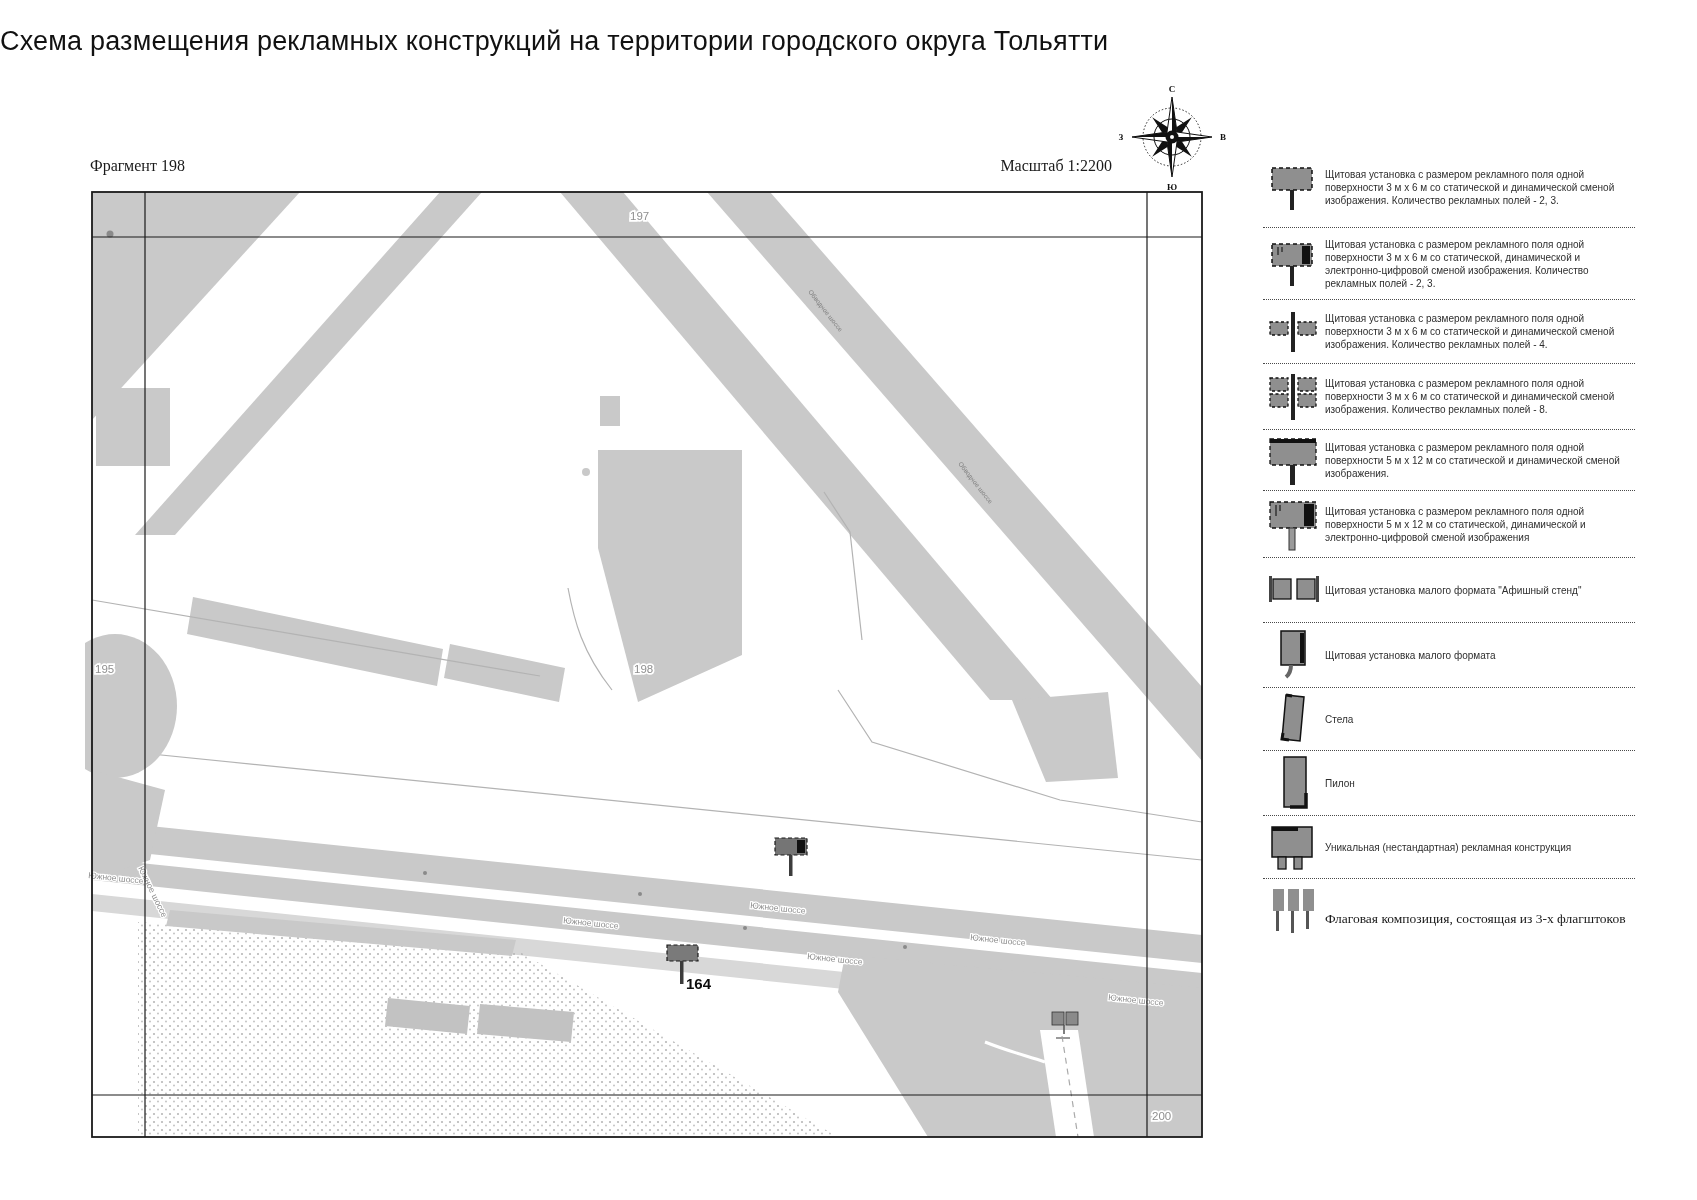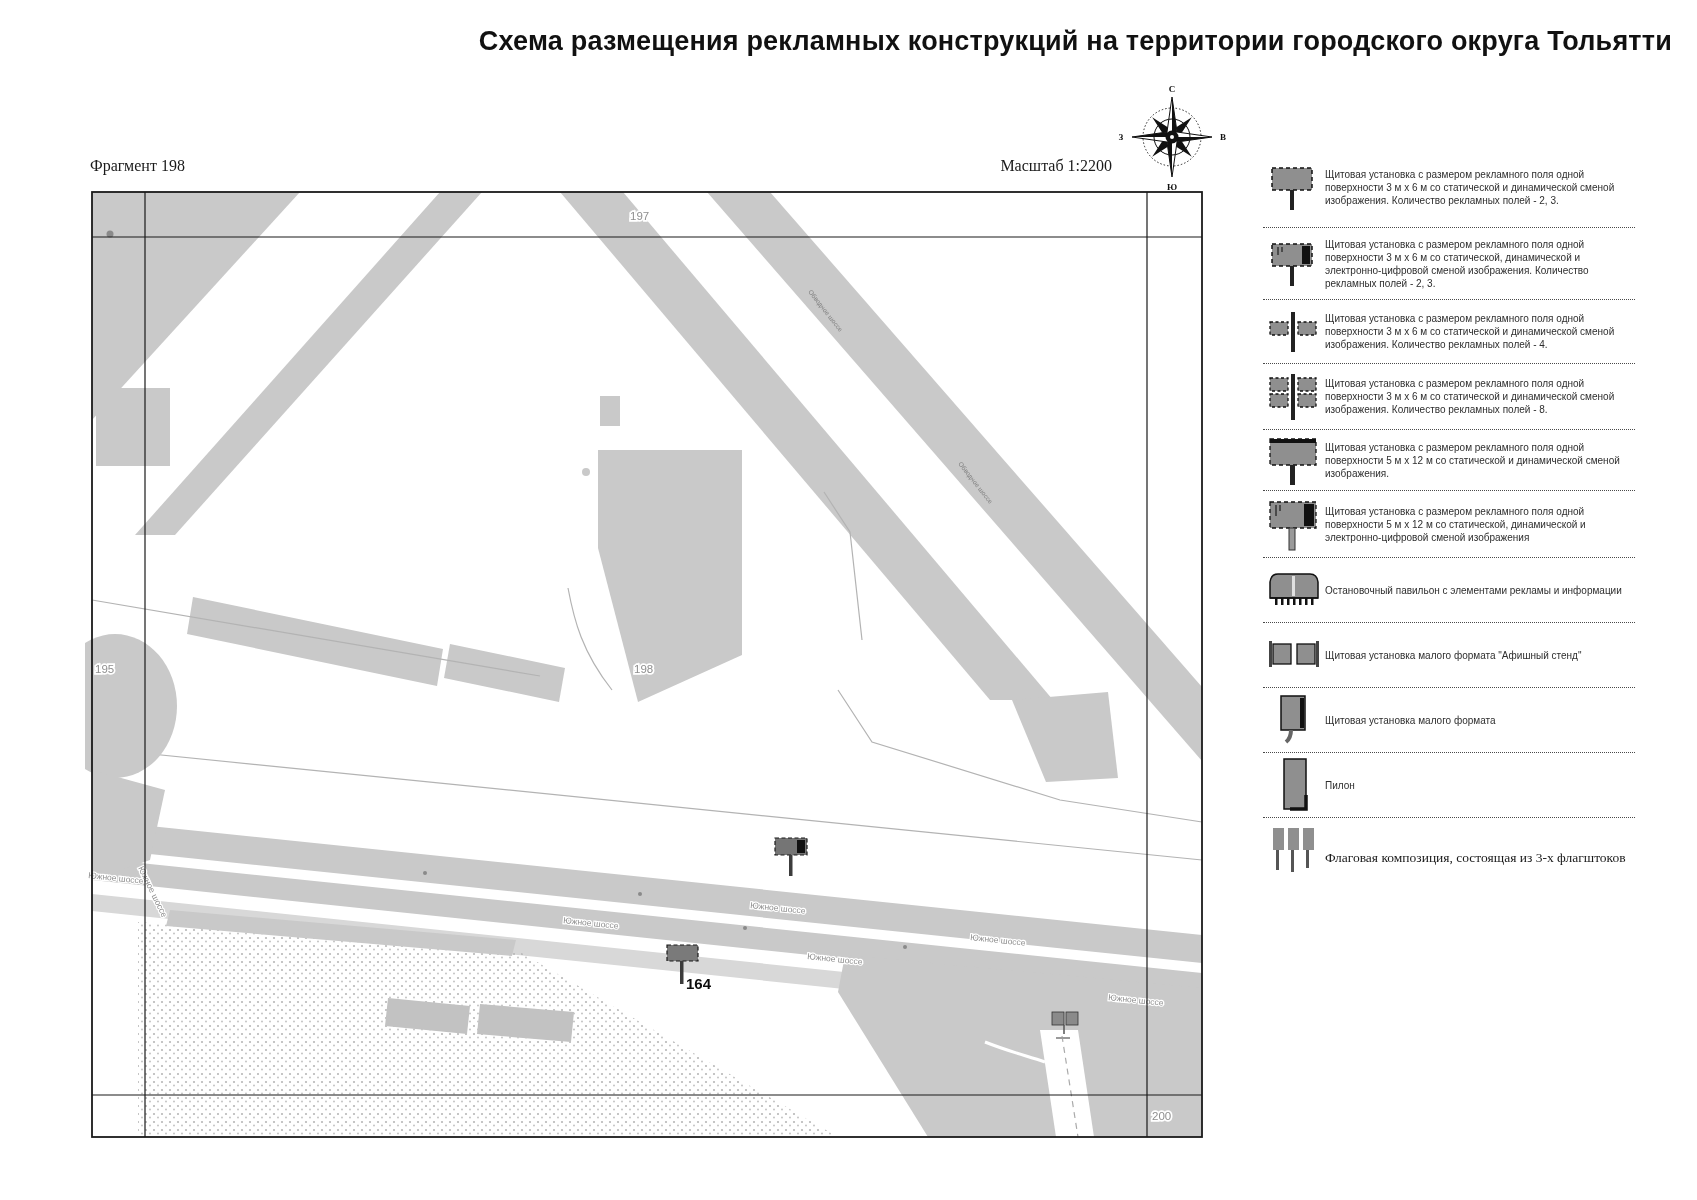--- a/index.html
+++ b/index.html
@@ -1,22 +1,22 @@
 <!DOCTYPE html>
 <html><head>
 <meta charset="utf-8">
 <style>
   html,body{margin:0;padding:0;}
   body{
     width:1697px;height:1200px;position:relative;background:#ffffff;
     font-family:"Liberation Sans",sans-serif;overflow:hidden;
   }
   .title{
-    position:absolute;left:0;top:26px;width:1672px;text-align:right;
-    font-size:27px;font-weight:bold;color:#111;letter-spacing:0.2px;
+    position:absolute;left:0;top:26px;width:1672px;text-align:left;
+    font-size:27px;font-weight:normal;color:#111;letter-spacing:0.2px;
   }
   .serif-label{
     position:absolute;font-family:"Liberation Serif",serif;font-size:16px;color:#1a1a1a;
   }
   #fragment-label{left:90px;top:157px;}
   #scale-label{left:950px;top:157px;width:162px;text-align:right;}
   #compass{position:absolute;left:1117px;top:82px;}
   #map-svg{position:absolute;left:85px;top:185px;}
   
   .legend{
@@ -238,39 +238,20 @@
         <rect x="36" y="8" width="10" height="22" fill="#111"></rect>
         <line x1="8" y1="9" x2="8" y2="20" stroke="#333" stroke-width="1.5"></line>
         <line x1="12" y1="9" x2="12" y2="15" stroke="#333" stroke-width="1.5"></line>
         <rect x="21" y="32" width="6" height="22" fill="#9a9a9a" stroke="#333" stroke-width="1"></rect>
       </svg>
     </div>
     <div class="ltext">Щитовая установка с размером рекламного поля одной поверхности 5 м х 12 м со статической, динамической и электронно-цифровой сменой изображения</div>
   </div>
 
 
-  <div class="lrow" style="height:65px">
-    <div class="licon">
-      <svg width="54" height="40" viewBox="0 0 54 40">
-        <path d="M3,12 Q4,4 11,4 L43,4 Q50,4 51,12 L51,28 L3,28 Z" fill="#8f8f8f" stroke="#111" stroke-width="1.5"></path>
-        <rect x="25" y="6" width="3" height="20" fill="#e0e0e0"></rect>
-        <g fill="#111">
-          <rect x="8" y="28" width="2.5" height="7"></rect>
-            <rect x="14" y="28" width="2.5" height="7"></rect>
-          <rect x="20" y="28" width="2.5" height="7"></rect>
-            <rect x="26" y="28" width="2.5" height="7"></rect>
-          <rect x="32" y="28" width="2.5" height="7"></rect>
-            <rect x="38" y="28" width="2.5" height="7"></rect>
-          <rect x="44" y="28" width="2.5" height="7"></rect>
-        </g>
-        <line x1="3" y1="28" x2="51" y2="28" stroke="#111" stroke-width="1.5"></line>
-      </svg>
-    </div>
-    <div class="ltext">Остановочный павильон с элементами рекламы и информации</div>
-  </div>
 
   <div class="lrow" style="height:65px">
     <div class="licon">
       <svg width="54" height="38" viewBox="0 0 54 38">
         <rect x="2" y="5" width="3" height="26" fill="#444"></rect>
         <rect x="49" y="5" width="3" height="26" fill="#444"></rect>
         <rect x="6" y="8" width="18" height="20" fill="#8f8f8f" stroke="#111" stroke-width="1.3"></rect>
         <rect x="30" y="8" width="18" height="20" fill="#8f8f8f" stroke="#111" stroke-width="1.3"></rect>
       </svg>
     </div>
@@ -281,31 +262,52 @@
     <div class="licon">
       <svg width="46" height="52" viewBox="0 0 46 52">
         <rect x="10" y="2" width="24" height="34" fill="#8f8f8f" stroke="#111" stroke-width="1.5"></rect>
         <rect x="29" y="4" width="4" height="30" fill="#111"></rect>
         <path d="M20,36 q0,8 -5,12" stroke="#666" stroke-width="4" fill="none"></path>
       </svg>
     </div>
     <div class="ltext">Щитовая установка малого формата</div>
   </div>
 
+  <div class="lrow" style="height:63px">
+    <div class="licon">
+      <svg width="32" height="52" viewBox="0 0 32 52">
+        <polygon points="8,2 26,4 22,48 4,46" fill="#8f8f8f" stroke="#111" stroke-width="1.5"></polygon>
+        <path d="M8,2 L14,3" stroke="#111" stroke-width="3"></path>
+        <path d="M5,40 L4,46 L11,47" stroke="#111" stroke-width="3" fill="none"></path>
+      </svg>
+    </div>
+    <div class="ltext">Стела</div>
+  </div>
 
   <div class="lrow" style="height:65px">
     <div class="licon">
       <svg width="36" height="56" viewBox="0 0 36 56">
         <rect x="8" y="2" width="22" height="50" fill="#8f8f8f" stroke="#111" stroke-width="1.5"></rect>
         <path d="M30,38 L30,52 L14,52" stroke="#111" stroke-width="3.5" fill="none"></path>
       </svg>
     </div>
     <div class="ltext">Пилон</div>
   </div>
 
+  <div class="lrow" style="height:63px">
+    <div class="licon">
+      <svg width="52" height="52" viewBox="0 0 52 52">
+        <rect x="4" y="6" width="40" height="30" fill="#8f8f8f" stroke="#111" stroke-width="1.5"></rect>
+        <rect x="4" y="6" width="26" height="4" fill="#111"></rect>
+        <rect x="10" y="36" width="8" height="12" fill="#8f8f8f" stroke="#111" stroke-width="1.3"></rect>
+        <rect x="26" y="36" width="8" height="12" fill="#8f8f8f" stroke="#111" stroke-width="1.3"></rect>
+      </svg>
+    </div>
+    <div class="ltext">Уникальная (нестандартная) рекламная конструкция</div>
+  </div>
 
   <div class="lrow serif-row" style="height:67px">
     <div class="licon">
       <svg width="50" height="52" viewBox="0 0 50 52">
         <rect x="4" y="2" width="11" height="22" fill="#8f8f8f"></rect>
         <rect x="19" y="2" width="11" height="22" fill="#8f8f8f"></rect>
         <rect x="34" y="2" width="11" height="22" fill="#8f8f8f"></rect>
         <rect x="7" y="24" width="3" height="20" fill="#555"></rect>
         <rect x="22" y="24" width="3" height="22" fill="#555"></rect>
         <rect x="37" y="24" width="3" height="18" fill="#555"></rect>

